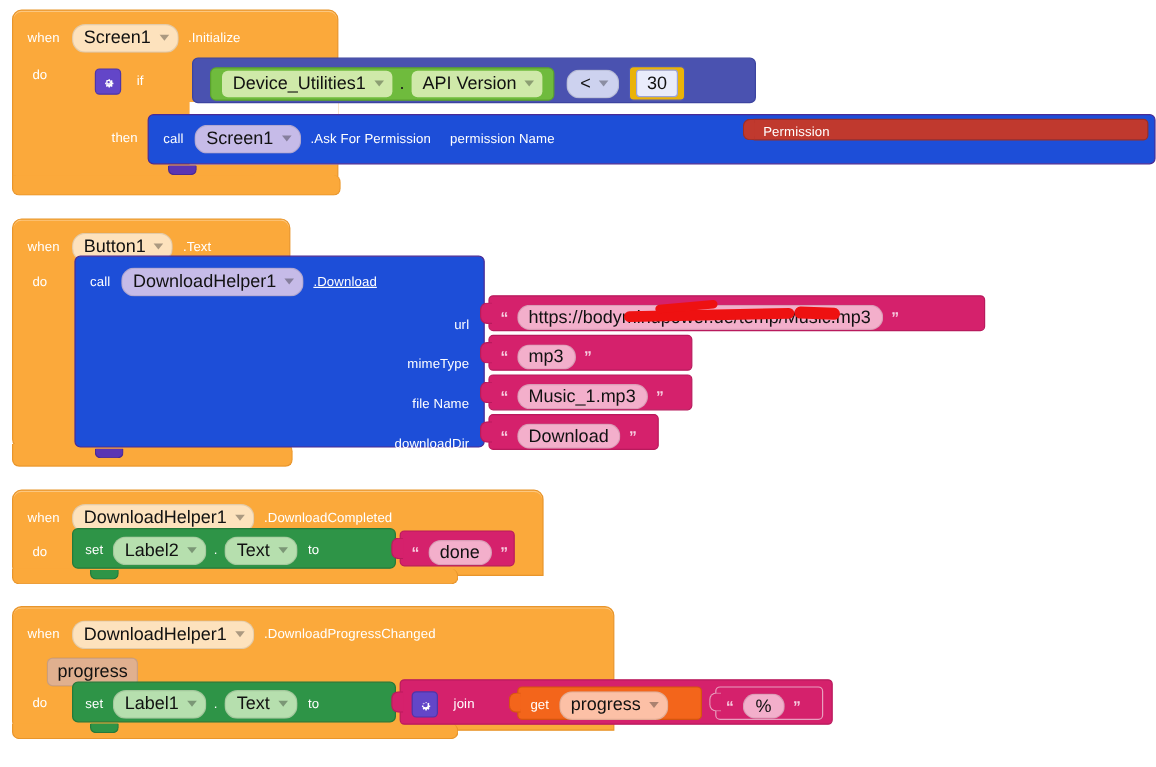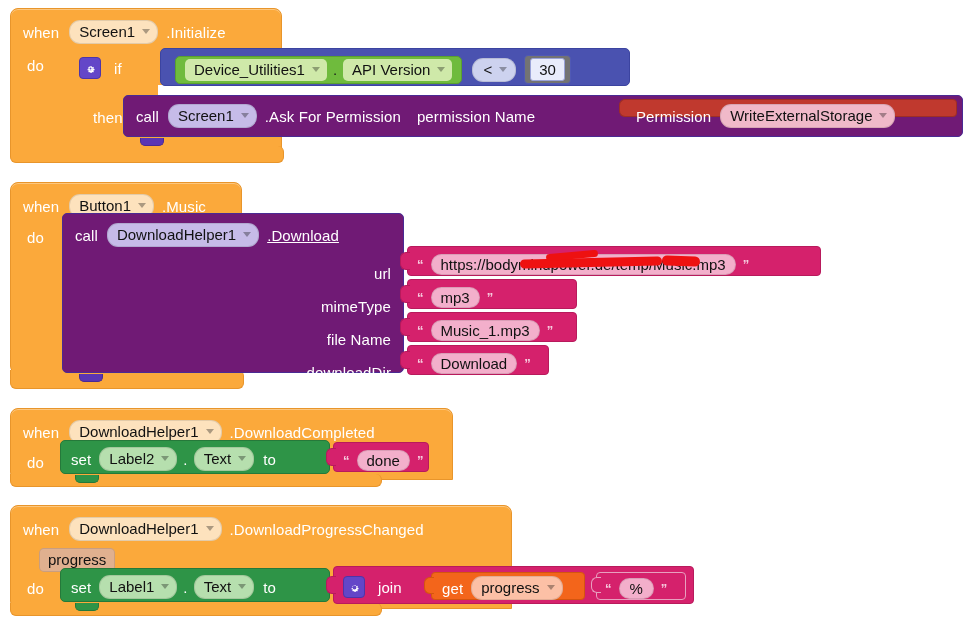--- a/index.html
+++ b/index.html
@@ -21,21 +21,21 @@
     border-radius:8px;
     box-shadow:inset 0 1px 0 rgba(255,255,255,.35);
   }
   .evt-bottom{                
     position:absolute;background:#fba93b;border:1px solid #e8952b;
     border-radius:0 6px 6px 6px;border-top:none;
   }
 
   .row{position:absolute;display:flex;align-items:center;white-space:nowrap;}
 
-  .kw{color:#ffffff;font-size:15px;letter-spacing:.1px;}
+  .kw{color:#ffffff;font-size:11px;letter-spacing:.1px;}
   .kw-dark{color:#1b1b1b;font-size:15px;}
 
   
   .fld{
     display:inline-flex;align-items:center;gap:5px;
     background:#fde2bd;color:#111;
     border-radius:11px;padding:1px 7px 2px 9px;
     font-size:15px;line-height:19px;
     border:1px solid rgba(0,0,0,.10);
   }
@@ -48,28 +48,28 @@
   .fld.tan{background:#e0b08f;}
   .fld.grn2{background:#b6dfae;}
   .fld.nobd{border:none;}
 
   .caret{
     width:0;height:0;border-left:4px solid transparent;border-right:4px solid transparent;
     border-top:5px solid rgba(0,0,0,.32);display:inline-block;margin-left:2px;
   }
 
   
-  .purple{background:#701a75;border:1px solid #4a2a94;border-radius:5px;}
+  .purple{background:#1d4ed8;border:1px solid #4a2a94;border-radius:5px;}
   .blue  {background:#4a52b0;border:1px solid #3c44a0;border-radius:5px;}
   .green {background:#6fbb3d;border:1px solid #5aa02e;border-radius:5px;}
   .darkgreen{background:#2e9447;border:1px solid #25793a;border-radius:5px;}
   .pink  {background:#d5216c;border:1px solid #b81a5c;border-radius:4px;}
   .red   {background:#c0392e;border:1px solid #9e2e25;border-radius:4px;}
   .orange2{background:#f3651b;border:1px solid #d4550f;border-radius:4px;}
-  .numwrap{background:#737373;border:1px solid #5059b5;border-radius:4px;}
+  .numwrap{background:#eab308;border:1px solid #5059b5;border-radius:4px;}
 
   .numfield{
     background:#e9ecfb;border:1px solid #9aa2d8;border-radius:3px;
     color:#111;font-size:15px;padding:0 8px;line-height:21px;display:inline-block;
   }
 
   
   .gear{
     width:20px;height:20px;border-radius:4px;background:#6346c8;
     border:1px solid #4e35a8;display:inline-flex;align-items:center;justify-content:center;
@@ -169,35 +169,31 @@
     </div>
     <div class="notch-m" style="left:16px;top:42px;background:#5b35b3;border:1px solid #4a2a94;border-top:none;"></div>
   </div>
 
   <div class="blk red" style="left:625px;top:99px;width:332px;height:18px;">
     <div class="plug" style="left:-7px;">
       <i style="background:#c0392e;border:1px solid #9e2e25;border-right:none;border-radius:6px 0 0 6px;height:16px;"></i>
     </div>
     <div class="row" style="left:10px;top:4px;">
       <span class="kw">Permission</span>
-      <span class="fld pinkr" style="margin-left:9px;">
-        <span>WriteExternalStorage</span>
-        <span class="caret"></span>
-      </span>
     </div>
   </div>
 
   <div class="blk evt" style="left:10px;top:182px;width:232px;height:192px;border-radius:8px 8px 0 8px;">
     <div class="row" style="left:12px;top:11px;">
       <span class="kw">when</span>
       <span class="fld" style="margin-left:10px;align-items:center;">
         <span>Button1</span>
         <span class="caret"></span>
       </span>
-      <span class="kw" style="margin-left:8px;">.Music</span>
+      <span class="kw" style="margin-left:8px;">.Text</span>
     </div>
     <div class="row" style="left:16px;top:46px;">
       <span class="kw">do</span>
     </div>
   </div>
   <div class="evt-bottom" style="left:10px;top:370px;width:232px;height:18px;"></div>
 
   <div class="blk purple" style="left:62px;top:213px;width:342px;height:160px;border-radius:5px 5px 5px 5px;">
     <div class="row" style="left:12px;top:9px;">
       <span class="kw">call</span>

